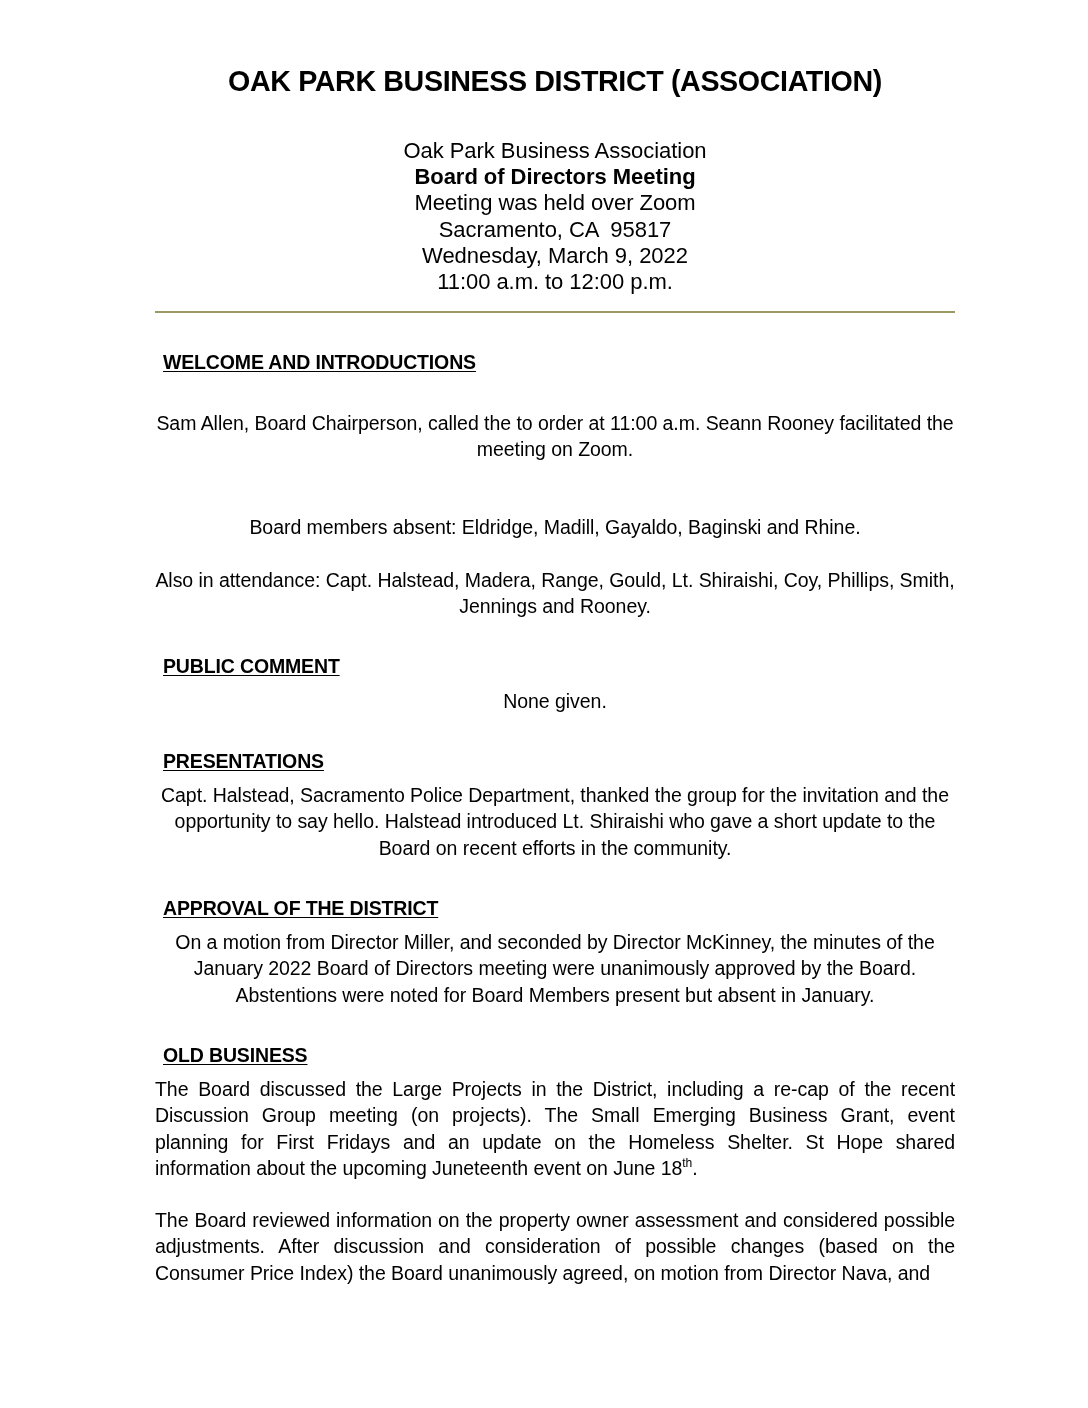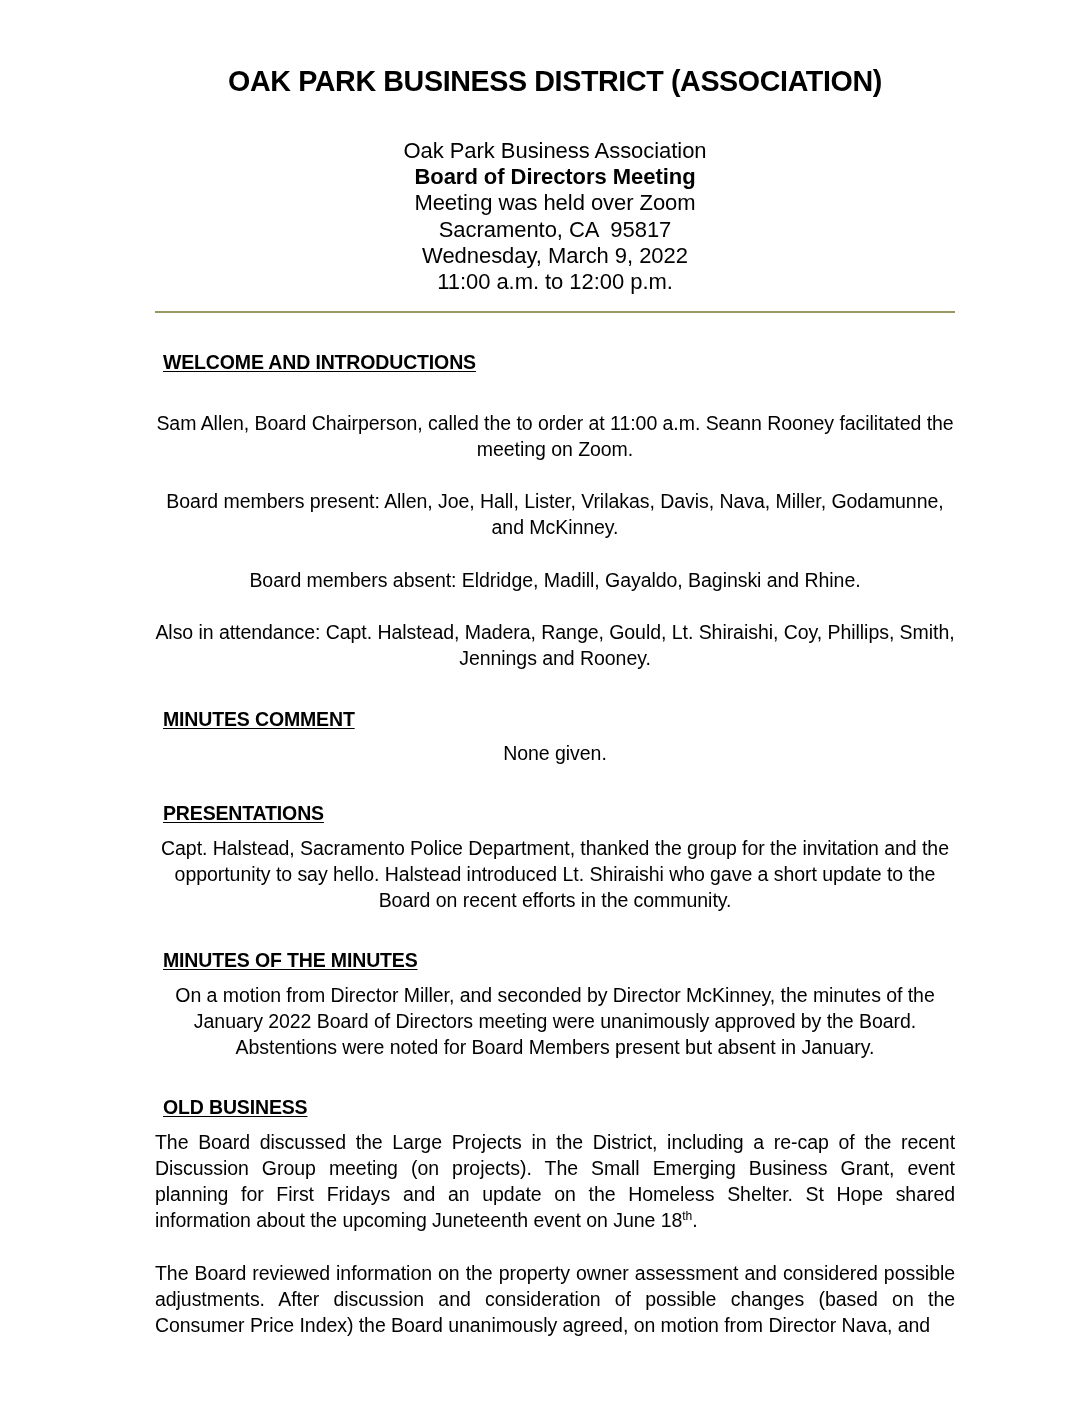--- a/index.html
+++ b/index.html
@@ -121,45 +121,44 @@
 
     <hr class="divider" style="border-top-color: rgb(156, 152, 100);">
 
     <div class="body-wrap">
 
       <div class="section">
         <div class="sec-heading">WELCOME AND INTRODUCTIONS</div>
         <div class="gap-para"></div>
         <p class="para">Sam Allen, Board Chairperson, called the to order at 11:00 a.m.  Seann Rooney facilitated the meeting on Zoom.</p>
         <div class="gap-para"></div>
-        <p class="para">Board members present: Allen, Joe, Hall, Lister, Vrilakas, Davis, Nava, Miller, Godamunne, and McKinney.</p>
         <div class="gap-para"></div>
         <p class="para">Board members absent:  Eldridge, Madill, Gayaldo, Baginski and Rhine.</p>
         <div class="gap-para"></div>
         <p class="para">Also in attendance:  Capt. Halstead, Madera, Range, Gould, Lt. Shiraishi, Coy, Phillips, Smith, Jennings and Rooney.</p>
       </div>
 
       <div class="gap-sec"></div>
 
       <div class="section">
-        <div class="sec-heading">MINUTES COMMENT</div>
+        <div class="sec-heading">PUBLIC COMMENT</div>
         <p class="para">None given.</p>
       </div>
 
       <div class="gap-sec"></div>
 
       <div class="section">
         <div class="sec-heading">PRESENTATIONS</div>
         <p class="para">Capt. Halstead, Sacramento Police Department, thanked the group for the invitation and the opportunity to say hello.  Halstead introduced Lt. Shiraishi who gave a short update to the Board on recent efforts in the community.</p>
       </div>
 
       <div class="gap-sec"></div>
 
       <div class="section">
-        <div class="sec-heading">MINUTES OF THE MINUTES</div>
+        <div class="sec-heading">APPROVAL OF THE DISTRICT</div>
         <p class="para">On a motion from Director Miller, and seconded by Director McKinney, the minutes of the January 2022 Board of Directors meeting were unanimously approved by the Board. Abstentions were noted for Board Members present but absent in January.</p>
       </div>
 
       <div class="gap-sec"></div>
 
       <div class="section">
         <div class="sec-heading">OLD BUSINESS</div>
         <p class="para justify"><span>The Board discussed the Large Projects in the District, including a re-cap of the recent Discussion Group meeting (on projects).  The Small Emerging Business Grant, event planning for First Fridays and an update on the Homeless Shelter.  St Hope shared information about the upcoming Juneteenth event on June 18</span><sup>th</sup><span>.</span></p>
       </div>
 

